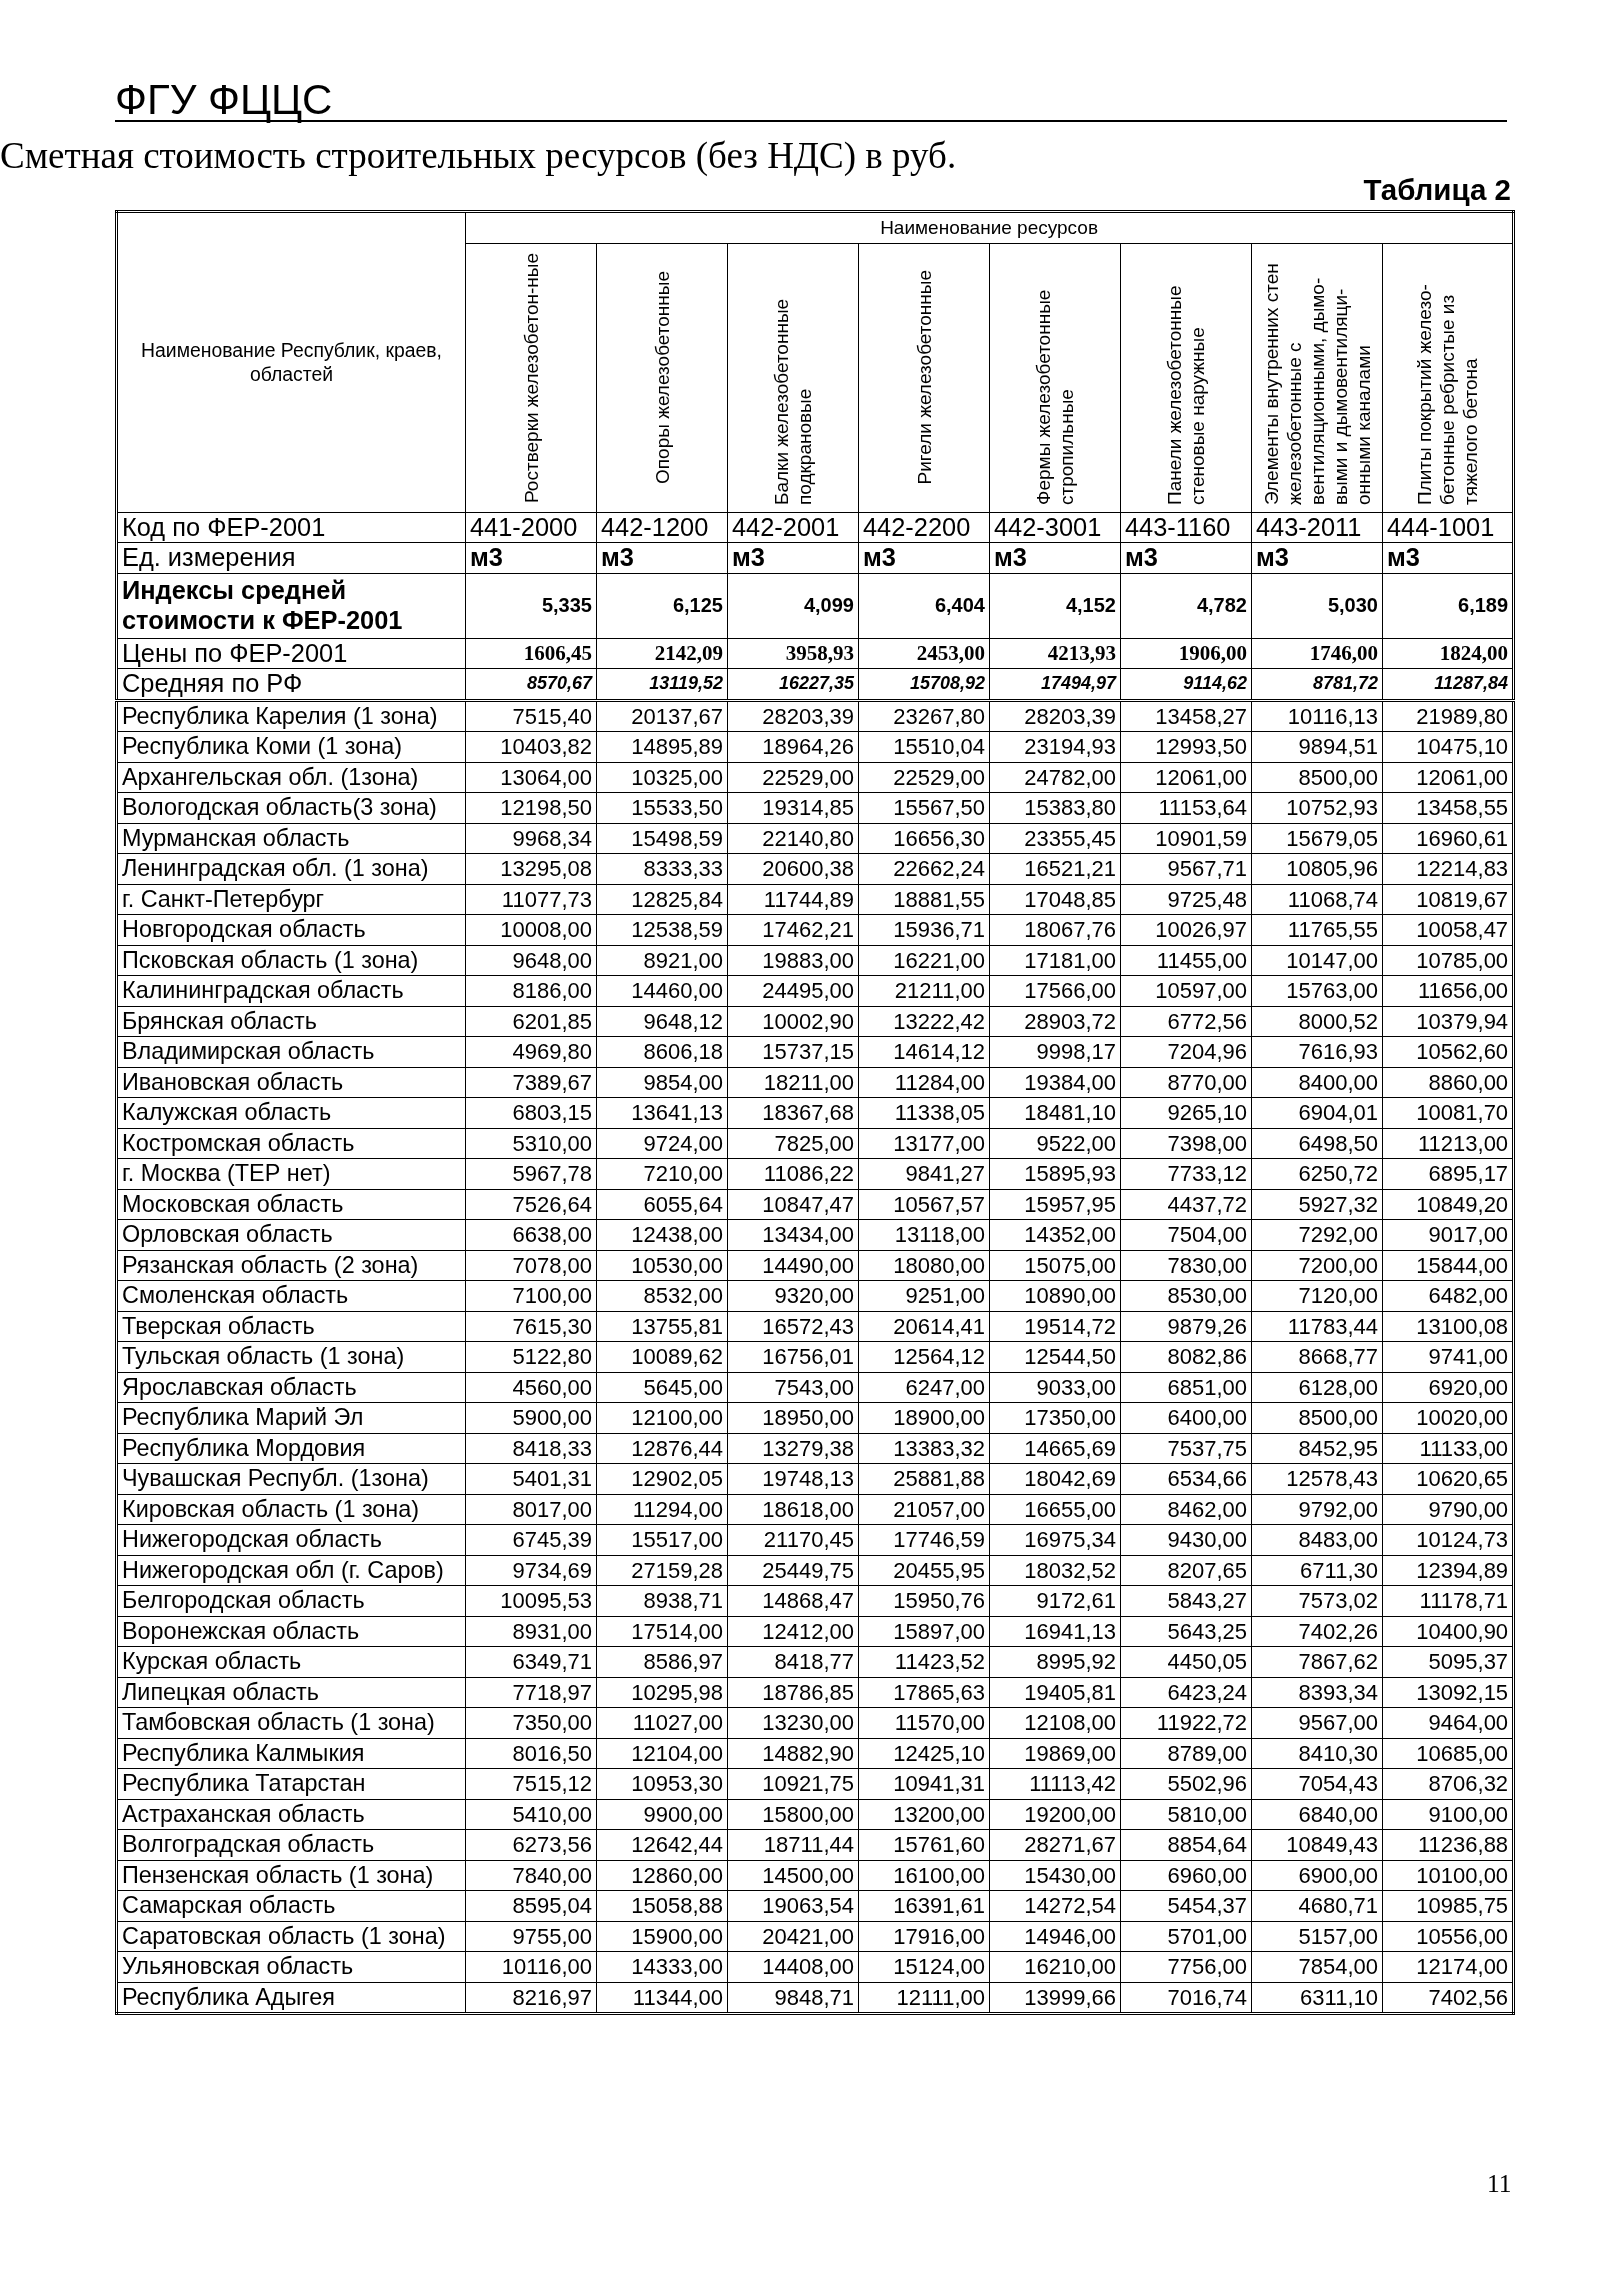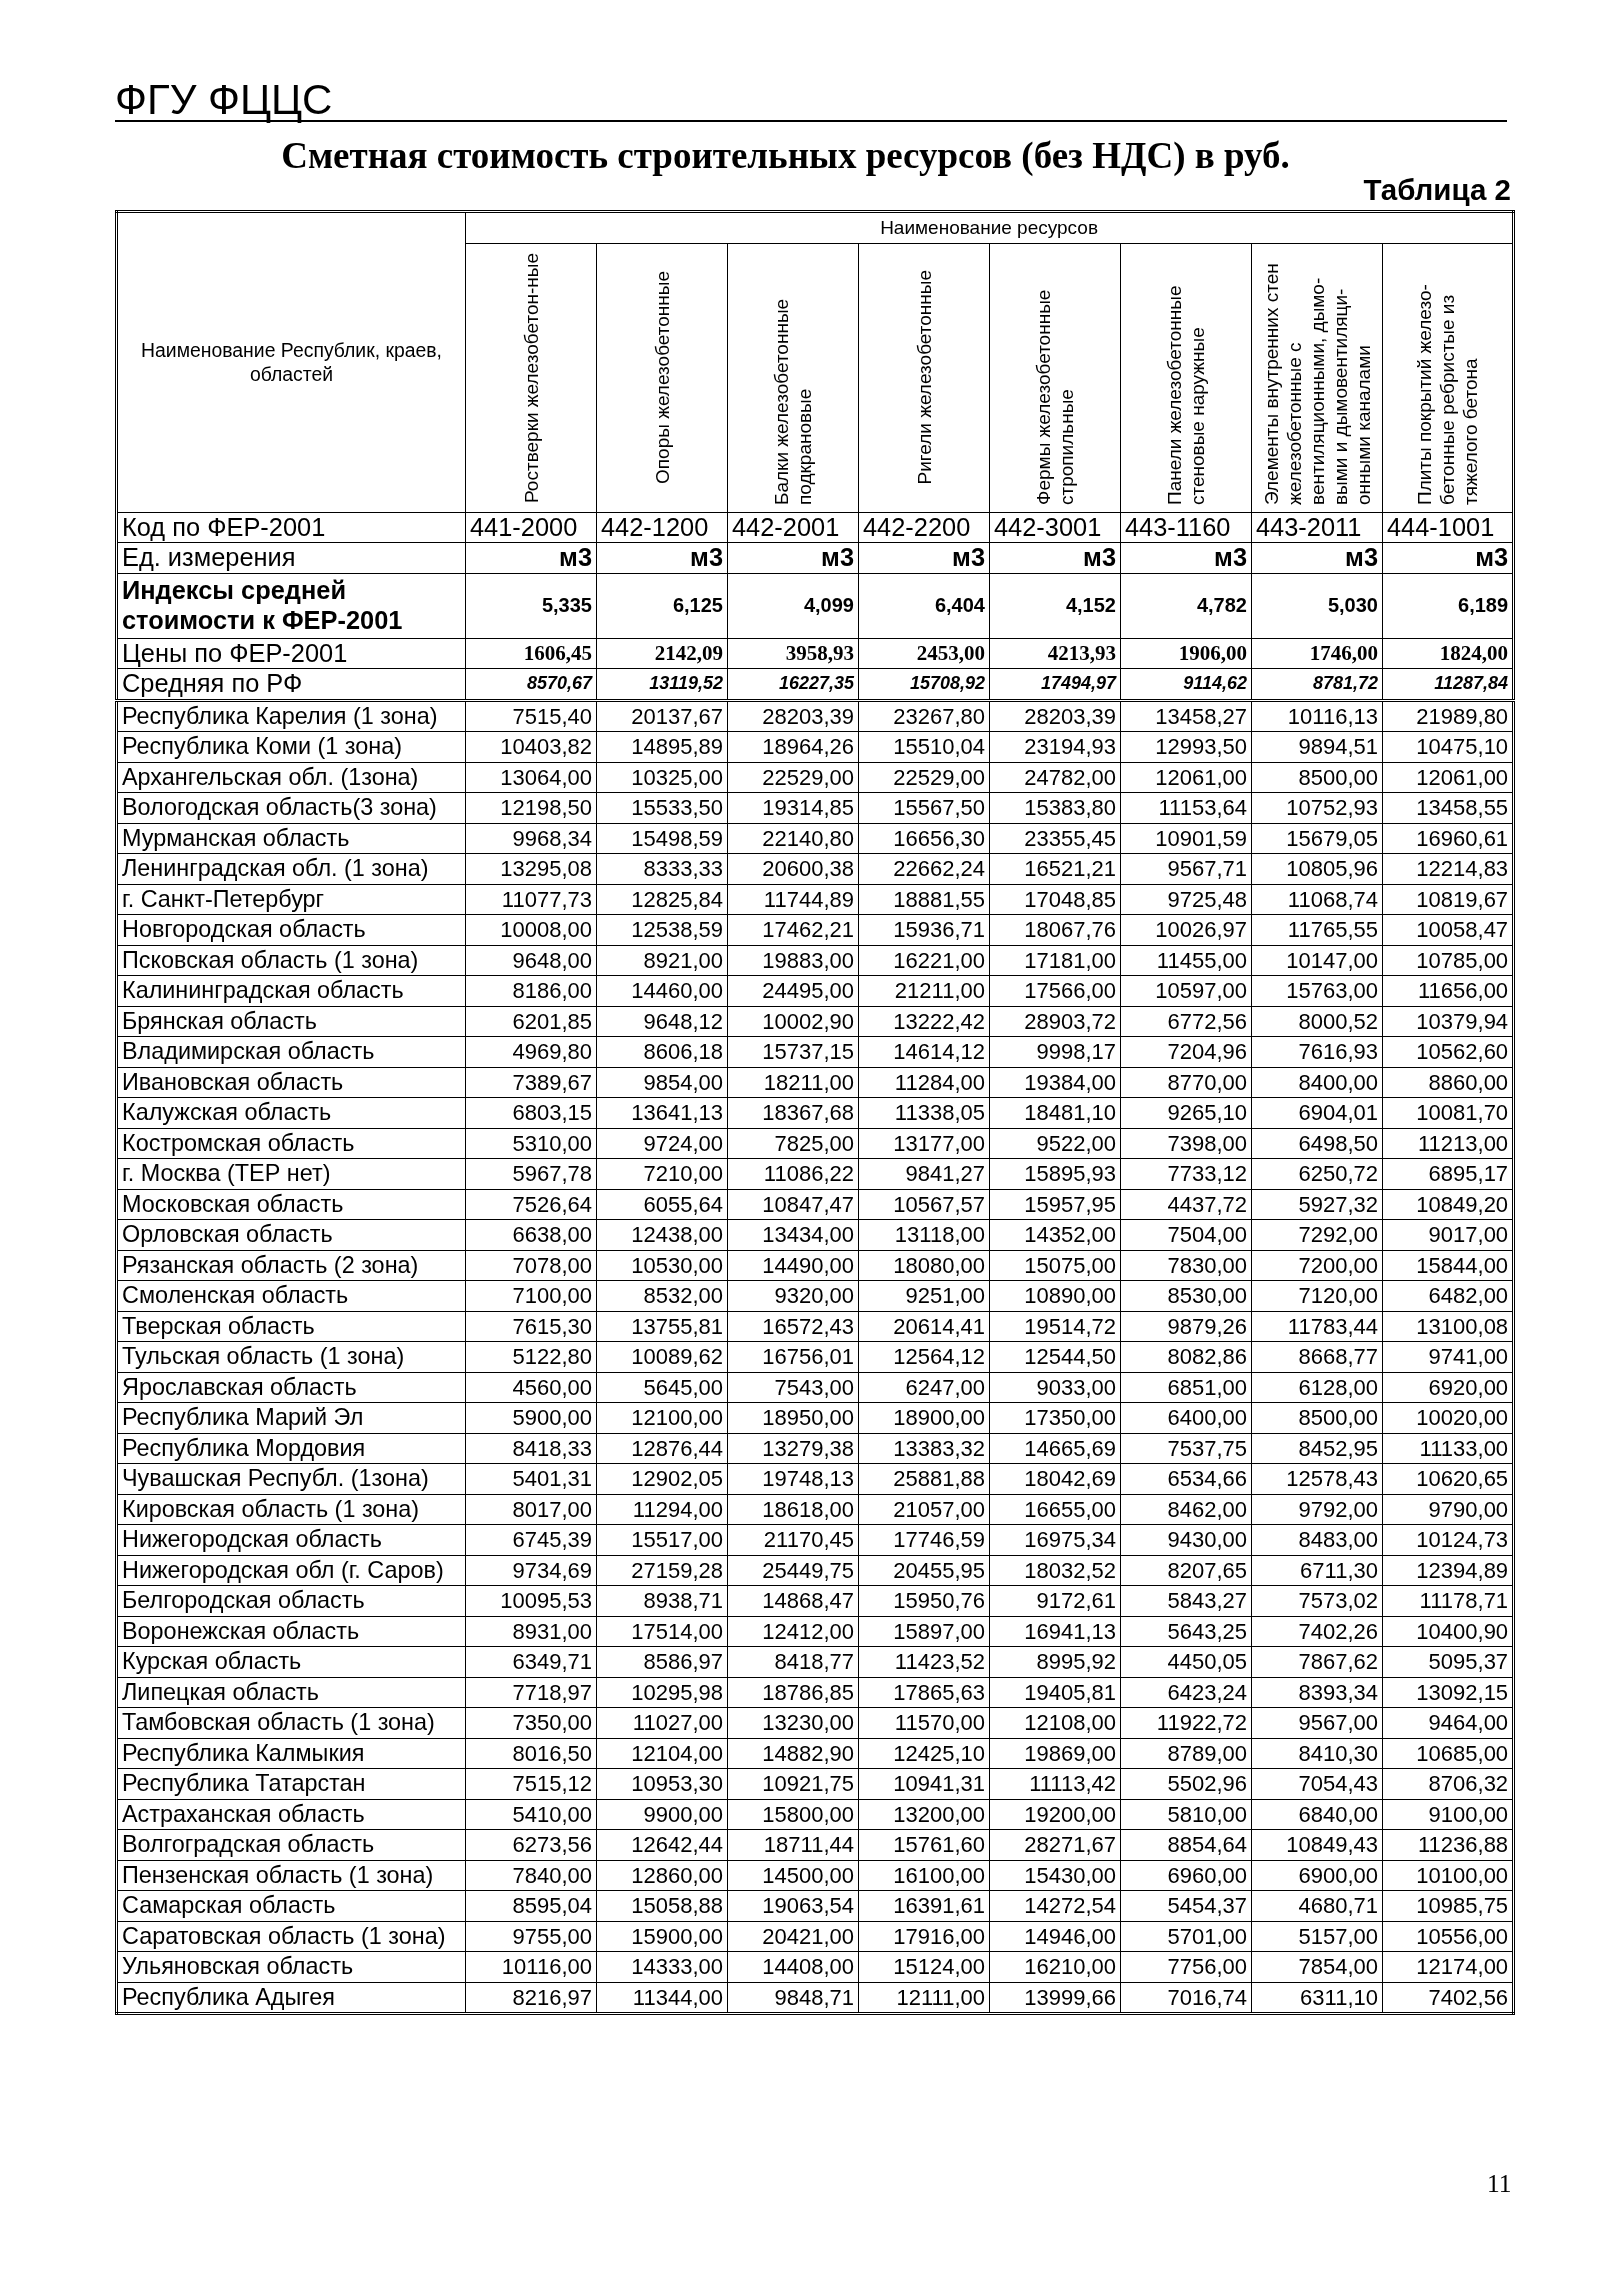--- a/index.html
+++ b/index.html
@@ -1,34 +1,34 @@
 <!DOCTYPE html>
 <html style="font-size:10.7px"><head>
 <meta charset="utf-8">
 <style>
   html, body { margin: 0; padding: 0; background: #ffffff; }
   body { width: 1621px; height: 2284px; position: relative; color: #000; font-family: "Liberation Sans", sans-serif; }
   .page-header { position: absolute; left: 115px; top: 80px; width: 1392px; height: 40px; border-bottom: 2.7px solid #000; }
   .header-left { position: absolute; left: 0; top: 0; font-family: Liberation Sans, sans-serif; font-size: 42px; line-height: 40px; }
   .header-right { position: absolute; right: 0; top: 0; font-family: "Liberation Serif", serif; font-size: 35px; line-height: 40px; }
-  .doc-title { position: absolute; left: 0; width: 1571px; top: 134px; text-align: center; font-family: "Liberation Serif", serif; font-weight: bold; font-size: 37px; line-height: 43px; }
+  .doc-title { position: absolute; left: 0; width: 1571px; top: 134px; font-family: "Liberation Serif", serif; font-weight: normal; font-size: 37px; line-height: 43px; }
   .table-label { position: absolute; right: 110px; top: 173px; font-weight: bold; font-size: 29.5px; line-height: 33px; }
   .table-wrap { position: absolute; left: 115px; top: 210px; width: 1394px; }
   table { border-collapse: collapse; width: 1394px; table-layout: fixed; border: 3.3px double #000; }
   td, th { border: 1.3px solid #000; padding: 0 4px; font-size: 23px; line-height: 29.5px; height: 29.5px; overflow: hidden; white-space: nowrap; }
   th { font-weight: normal; }
   .col-name { width: 349px; }
   .col-val { width: 131px; }
   .group-head { height: 27px; font-size: 19px; text-align: center; }
   .region-head { text-align: center; font-size: 19.4px; line-height: 24px; white-space: normal; }
   .rot-cell { height: 268px; padding: 0; vertical-align: middle; }
   .rot { writing-mode: vertical-rl; transform: rotate(180deg); font-size: 19px; line-height: 23px; margin: 0 auto; white-space: normal; max-height: 254px; text-align: left; }
   .meta-label { font-weight: normal; font-size: 25.4px; line-height: 29.5px; text-align: left; }
   .meta-code { font-weight: normal; font-size: 25.4px; text-align: left; }
-  .meta-unit { font-weight: bold; font-size: 25.4px; text-align: right; }
+  .meta-unit { font-weight: bold; font-size: 25.4px; text-align: left; }
   .meta-index { font-weight: bold; font-size: 20px; text-align: right; height: 64px; margin-top: 8px; }
   .meta-index-label { font-weight: bold; font-size: 25.4px; line-height: 29.5px; white-space: normal; height: 64px; }
   .num-bold { font-weight: bold; text-align: right; font-size: 21px; font-family: Liberation Serif, serif; }
   .num-bold-i { font-weight: bold; font-style: italic; text-align: right; font-size: 18px; }
   .row-name { text-align: left; font-size: 23.4px; }
   .num { text-align: right; font-size: 22px; }
   tr.sep td { border-bottom: 3.3px double #000; }
   .page-number { position: absolute; left: 1487px; top: 2169px; font-family: "Liberation Serif", serif; font-size: 25.4px; }
 </style>
 </head>

